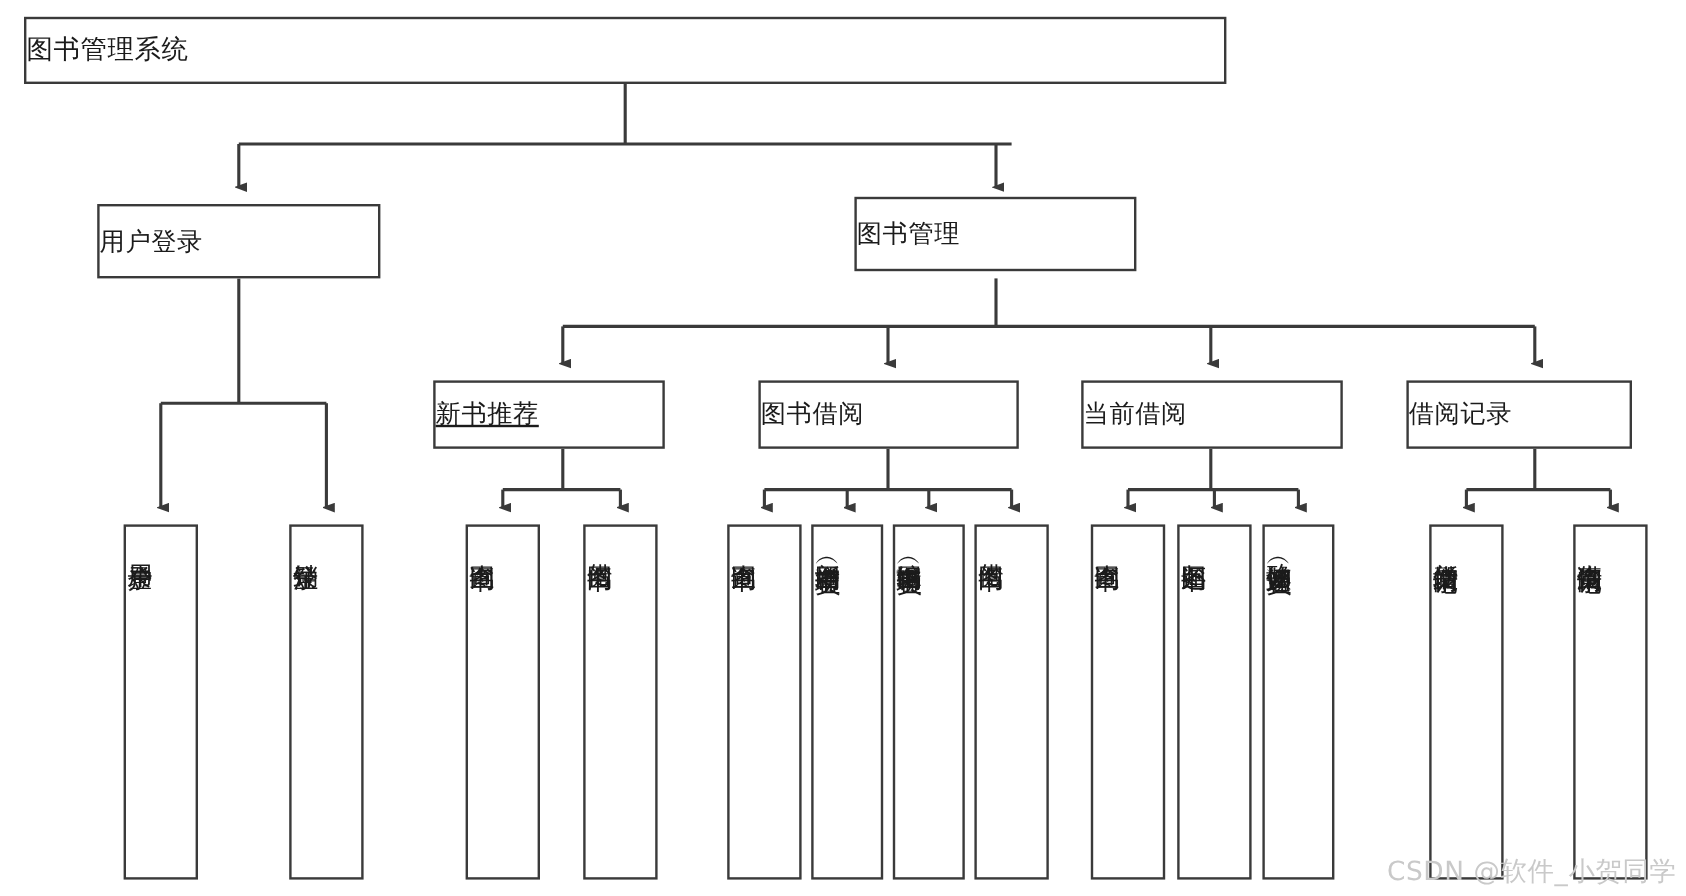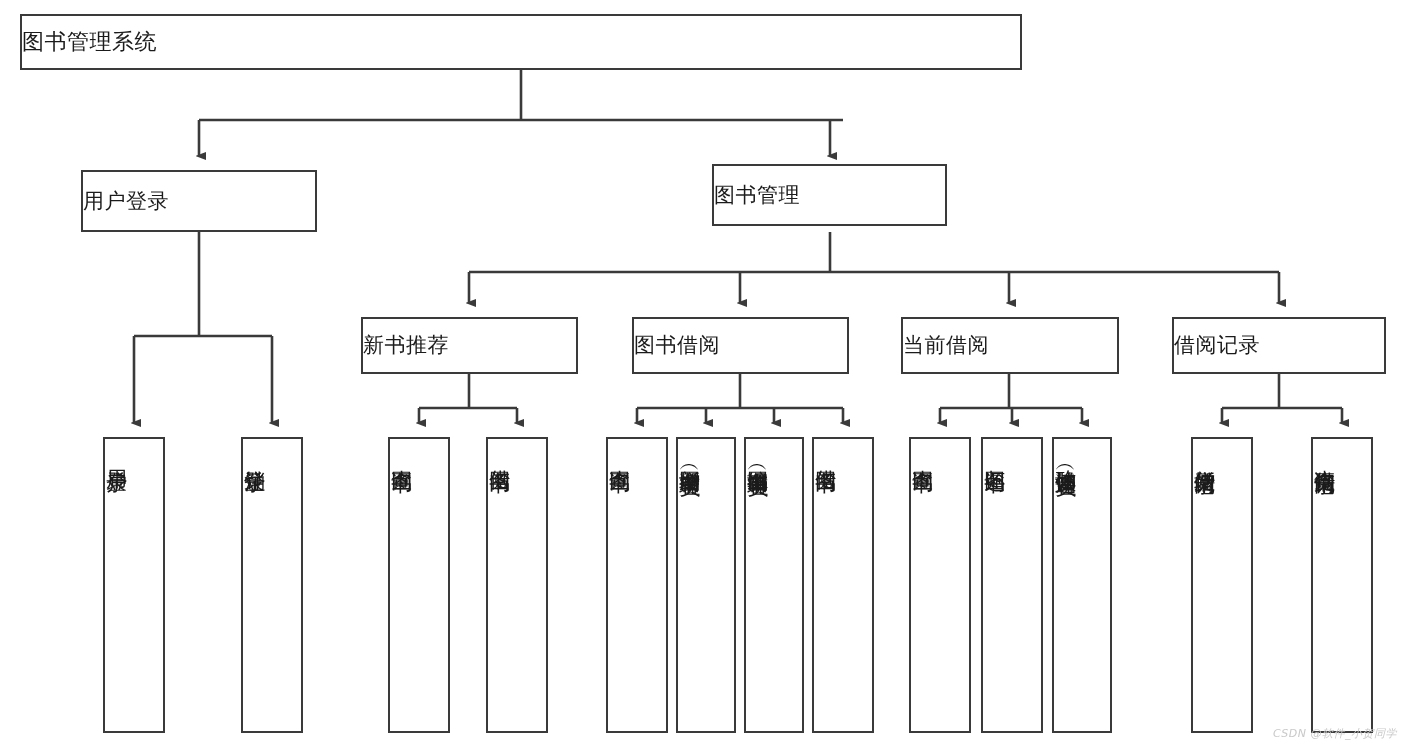--- a/index.html
+++ b/index.html
@@ -52,26 +52,25 @@
   }
   .v-node {
     align-items: flex-start;
     padding-top: 14px;
   }
   #root-node .node-label { font-size: 22px; }
   #watermark {
     position: absolute;
     right: 8px;
     bottom: 6px;
-    font-size: 11px;
+    font-size: 22px;
     color: #c9c9c9;
     white-space: nowrap;
     letter-spacing: 0.5px;
     pointer-events: none;
-    font-style: italic;
   }
 </style>
 </head>
 <body>
 
 <div id="diagram-root" style="background: rgb(255, 255, 255);">
 
   <svg id="svg-layer" viewBox="0 0 1405 747" xmlns="http://www.w3.org/2000/svg">
     <defs>
       <marker id="arrowhead" markerWidth="10" markerHeight="10" refX="4" refY="7" orient="auto" markerUnits="userSpaceOnUse">
@@ -133,30 +132,30 @@
     <span class="node-label">图书管理</span>
   </div>
 
   <div class="node v-node" style="left: 103px; top: 437px; width: 62px; height: 296px; border-color: rgb(58, 58, 58); background: rgb(255, 255, 255); color: rgb(27, 27, 27);">
     <span class="node-label">用户登录</span>
   </div>
   <div class="node v-node" style="left: 241px; top: 437px; width: 62px; height: 296px; border-color: rgb(58, 58, 58); background: rgb(255, 255, 255); color: rgb(27, 27, 27);">
     <span class="node-label">注销登录</span>
   </div>
 
-  <div class="node h-node" style="left: 361px; top: 317px; width: 217px; height: 57px; border-color: rgb(58, 58, 58); background: rgb(255, 255, 255); color: rgb(27, 27, 27);">
+  <div class="node h-node" style="left: 361px; top: 317px; width: 193px; height: 57px; border-color: rgb(58, 58, 58); background: rgb(255, 255, 255); color: rgb(27, 27, 27); text-decoration: underline;">
     <span class="node-label">新书推荐</span>
   </div>
   <div class="node h-node" style="left: 632px; top: 317px; width: 217px; height: 57px; border-color: rgb(58, 58, 58); background: rgb(255, 255, 255); color: rgb(27, 27, 27);">
     <span class="node-label">图书借阅</span>
   </div>
   <div class="node h-node" style="left: 901px; top: 317px; width: 218px; height: 57px; border-color: rgb(58, 58, 58); background: rgb(255, 255, 255); color: rgb(27, 27, 27);">
     <span class="node-label">当前借阅</span>
   </div>
-  <div class="node h-node" style="left: 1172px; top: 317px; width: 214px; height: 57px; border-color: rgb(58, 58, 58); background: rgb(255, 255, 255); color: rgb(27, 27, 27);">
+  <div class="node h-node" style="left: 1172px; top: 317px; width: 188px; height: 57px; border-color: rgb(58, 58, 58); background: rgb(255, 255, 255); color: rgb(27, 27, 27);">
     <span class="node-label">借阅记录</span>
   </div>
 
   <div class="node v-node" style="left: 388px; top: 437px; width: 62px; height: 296px; border-color: rgb(58, 58, 58); background: rgb(255, 255, 255); color: rgb(27, 27, 27);">
     <span class="node-label">查询图书</span>
   </div>
   <div class="node v-node" style="left: 486px; top: 437px; width: 62px; height: 296px; border-color: rgb(58, 58, 58); background: rgb(255, 255, 255); color: rgb(27, 27, 27);">
     <span class="node-label">借阅图书</span>
   </div>
 

